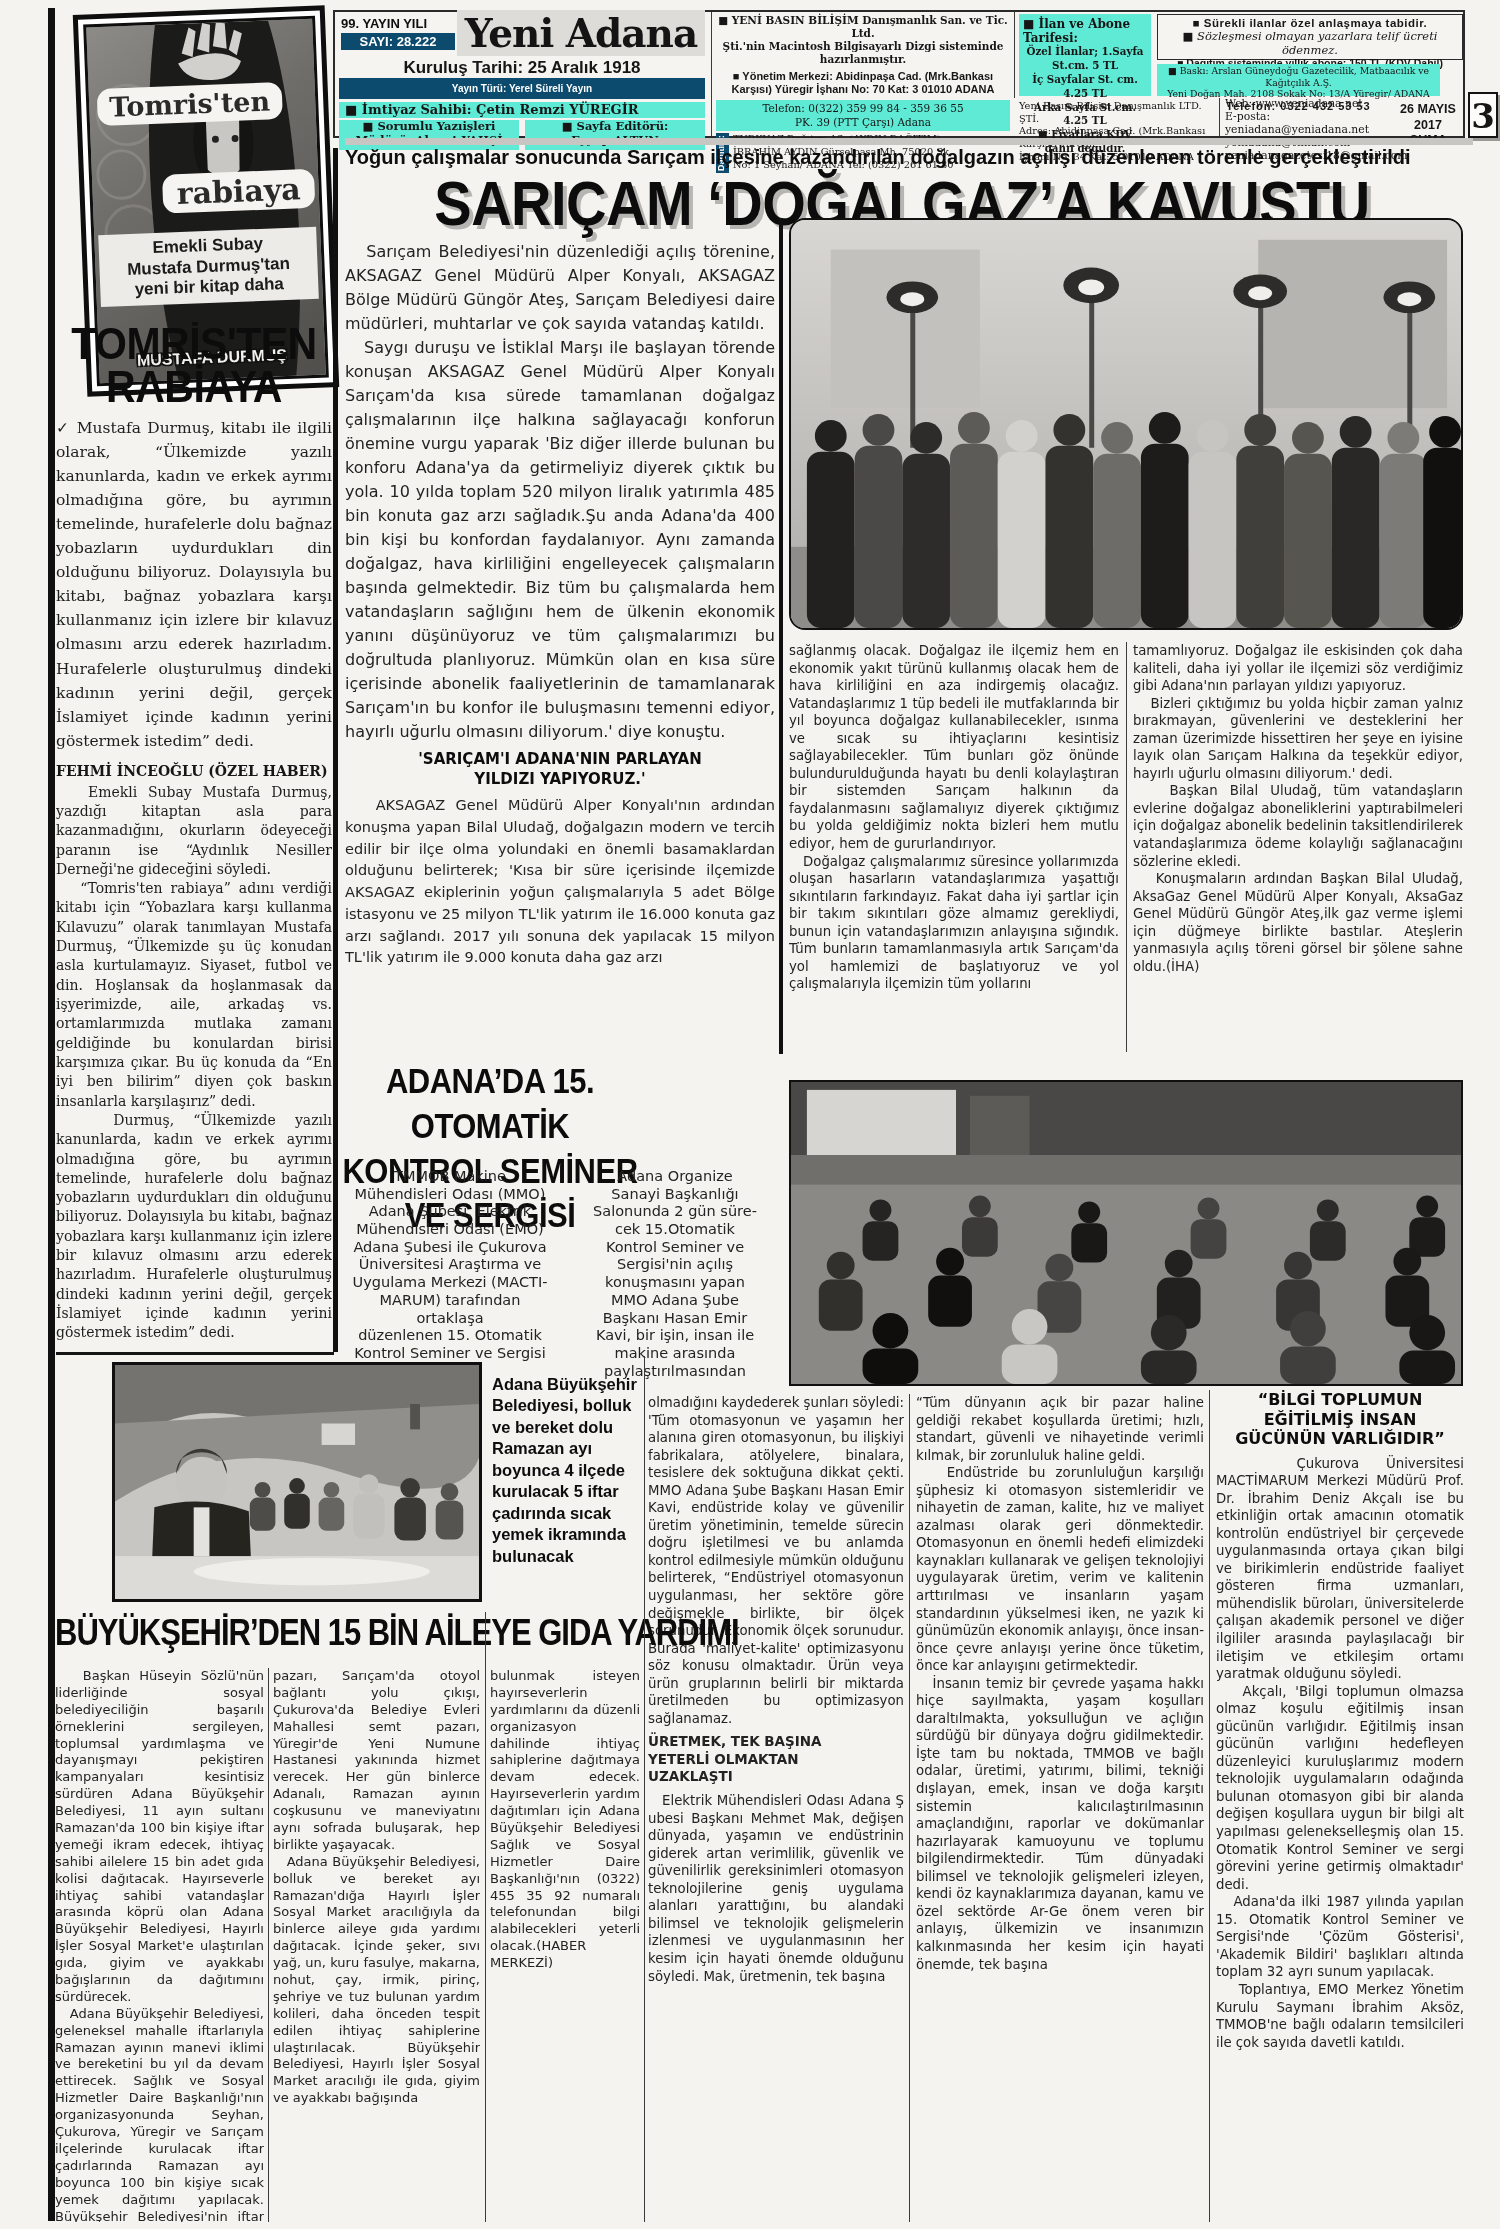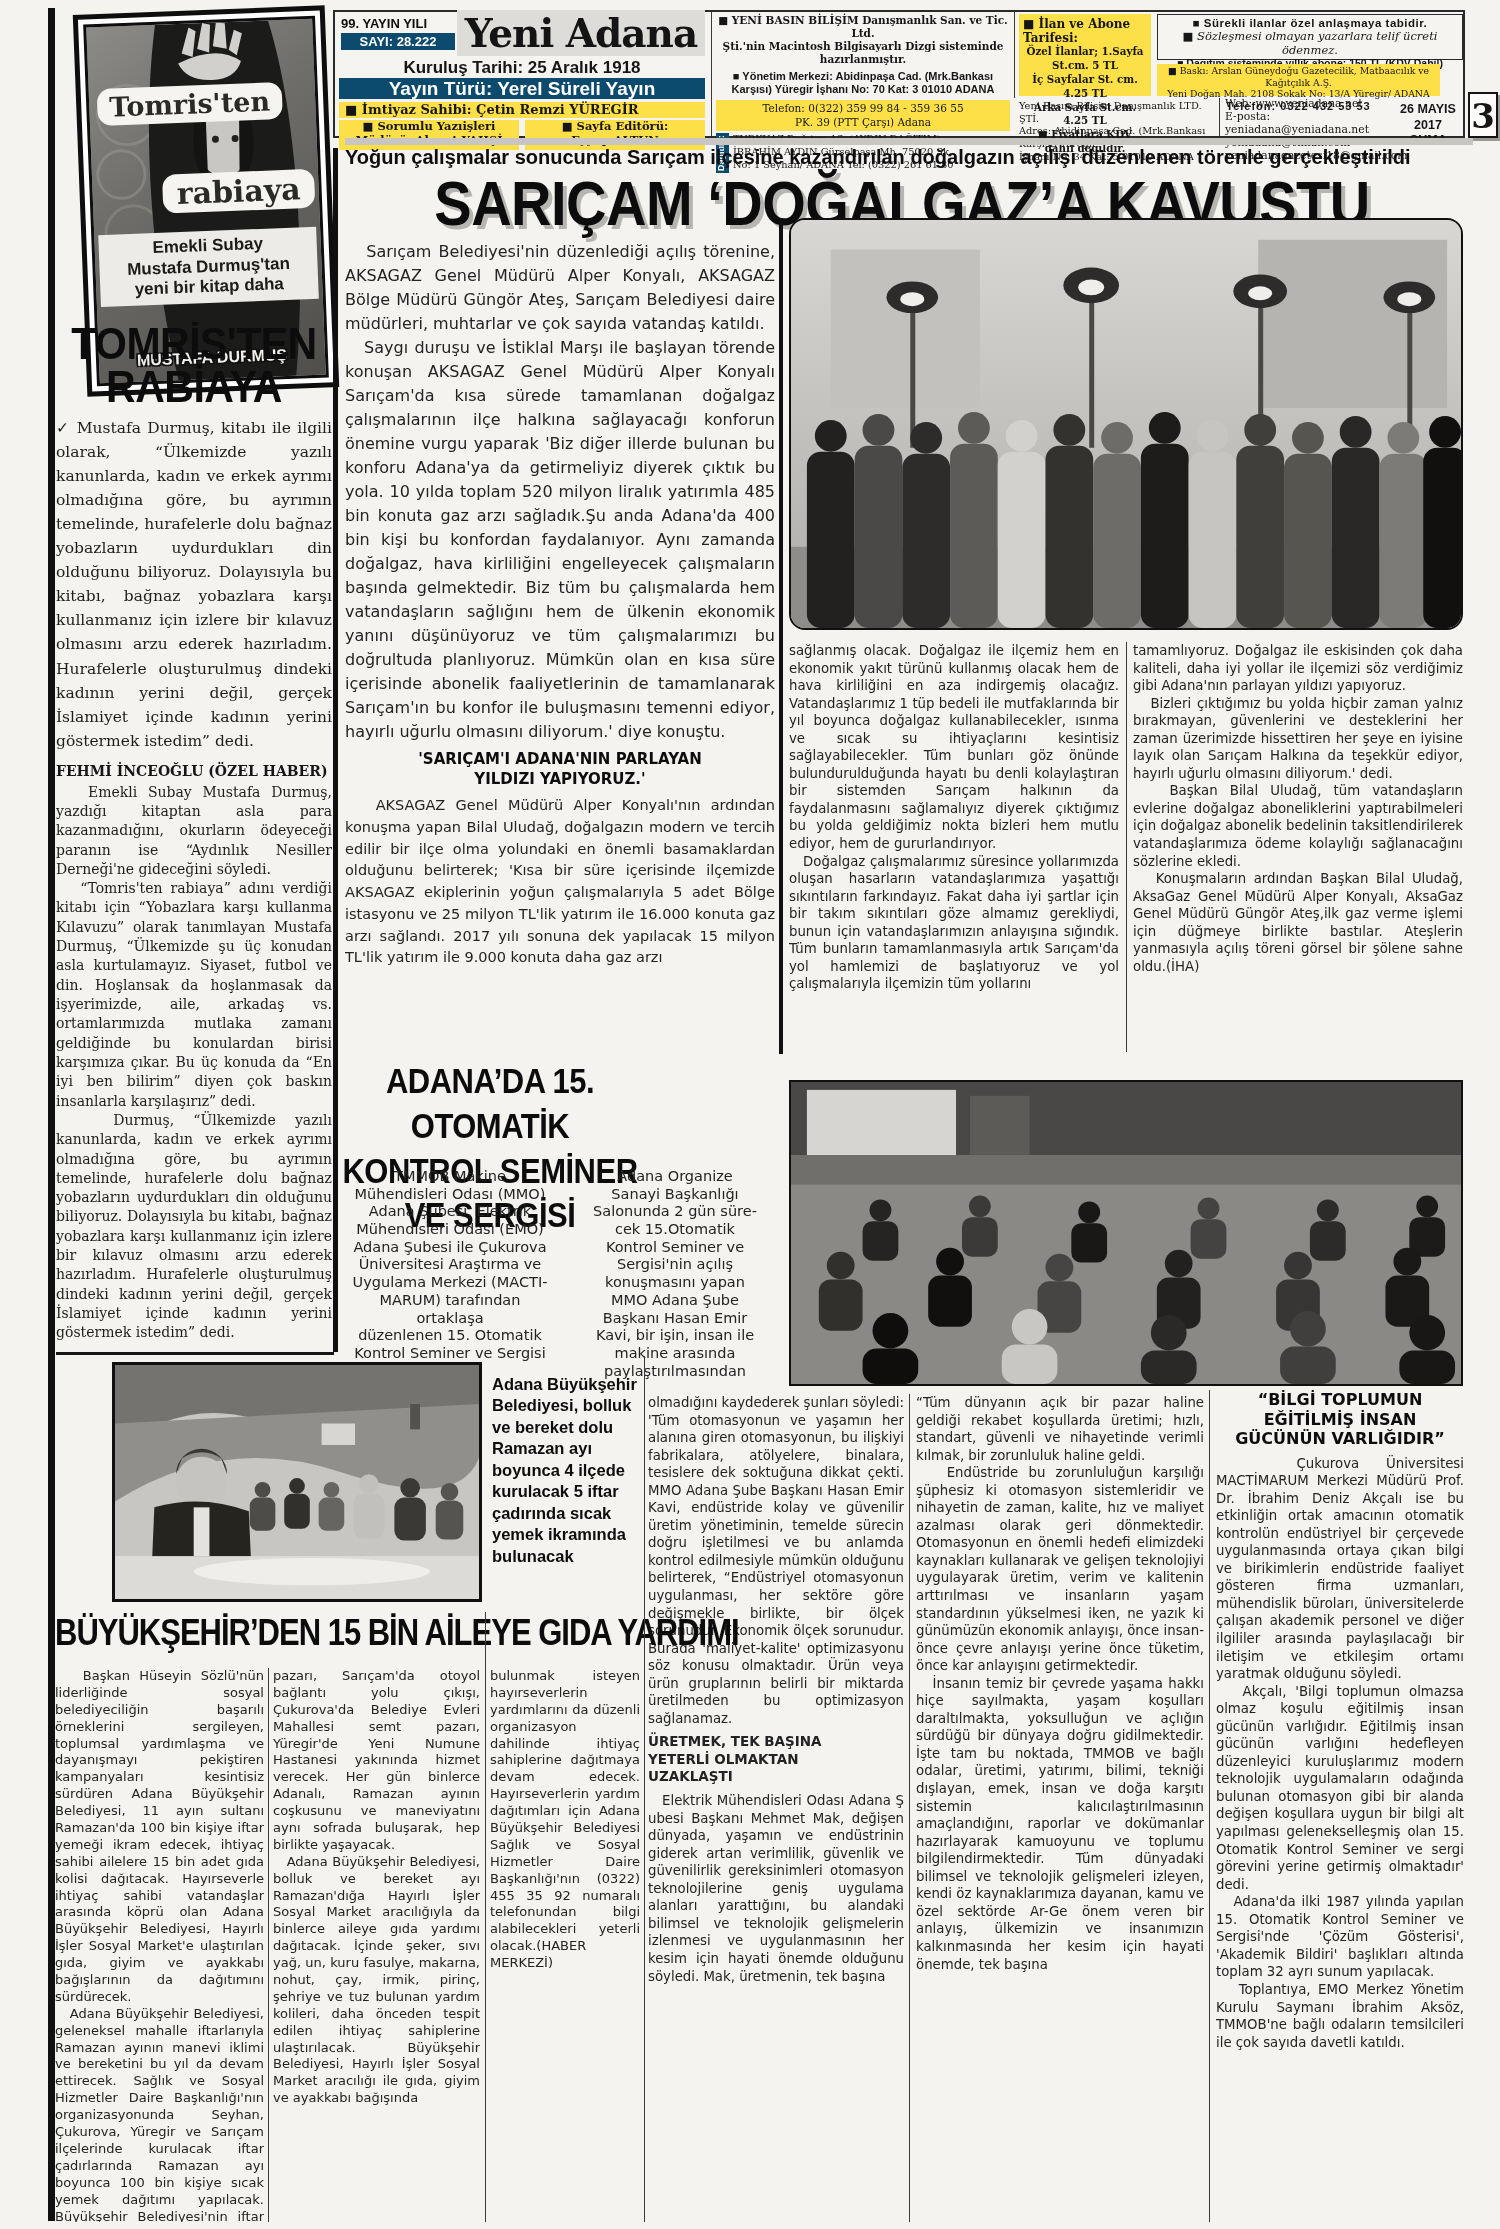--- a/index.html
+++ b/index.html
@@ -5,21 +5,21 @@
   * { margin:0; padding:0; box-sizing:border-box; }
   body { background:#888; font-family:"Liberation Sans", sans-serif; color:#161616; }
   .page { position:relative; width:1500px; height:2229px; background:#f5f3ef; overflow:hidden; margin:0 auto; }
   .abs { position:absolute; }
   .sans { font-family:"Liberation Sans", sans-serif; }
   .serif { font-family:"DejaVu Serif", serif; }
   .just { text-align:justify; }
   .pre { white-space:pre-line; }
   .ctr { text-align:center; }
   .blackbar { background:#0c4a6e; color:#fff; }
-  .graybox { background:#fde047; }
+  .graybox { background:#5eead4; }
   .rule-v { background:#101010; }
   .rule-v-thin { background:#3a3a3a; }
   .bodytxt { font-family:"DejaVu Sans","Liberation Sans",sans-serif; color:#232323; }
   .headline-black { font-weight:900; color:#0c0c0c; letter-spacing:-0.5px; }
   .photo { border:2px solid #101010; overflow:hidden; background:#b9b7b3; }
   .hdr-frame { border:2px solid #2a2a2a; background:#f6f4f1; }
   .shadowband { background:#c8c6c2; }
 </style>
 </head>
 <body>
@@ -54,21 +54,21 @@
 
   <div class="abs hdr-frame" style="left:333px;top:10px;width:1132px;height:128px;">
 
     <div class="abs" style="left:4px;top:2px;width:368px;height:122px;">
       <div class="abs" style="left:2px;top:2px;width:114px;height:42px;">
         <div class="sans" style="font-size:13px;font-weight:bold;color:#0d0d0d;">99. YAYIN YILI</div>
         <div class="sans blackbar ctr" style="margin-top:2px;font-size:13px;font-weight:bold;padding:1px 2px;">SAYI: 28.222</div>
       </div>
       <div class="abs serif" style="left:118px;top:-4px;width:248px;height:46px;background:#dedcd8;font-size:39px;font-weight:bold;letter-spacing:-1px;color:#141414;text-align:center;">Yeni Adana</div>
       <div class="abs sans ctr" style="left:0;top:44px;width:366px;font-size:17px;font-weight:bold;">Kuruluş Tarihi: 25 Aralık 1918</div>
-      <div class="abs sans blackbar ctr" style="left:0;top:64px;width:366px;height:21px;font-size:19px;font-weight:bold;line-height:21px;">Yayın Türü: Yerel Süreli Yayın</div>
+      <div class="abs sans blackbar ctr" style="left:0;top:64px;width:366px;height:21px;font-size:10px;font-weight:bold;line-height:21px;">Yayın Türü: Yerel Süreli Yayın</div>
       <div class="abs serif graybox" style="left:0;top:88px;width:366px;height:16px;font-size:13px;font-weight:bold;line-height:16px;padding-left:6px;">■ İmtiyaz Sahibi: Çetin Remzi YÜREGİR</div>
       <div class="abs serif graybox ctr pre" style="left:0;top:106px;width:180px;height:30px;font-size:11.5px;font-weight:bold;line-height:1.2;">■ Sorumlu Yazıişleri
 Müdürü: Ahmet YAHŞİ</div>
       <div class="abs serif graybox ctr pre" style="left:186px;top:106px;width:180px;height:30px;font-size:11.5px;font-weight:bold;line-height:1.2;">■ Sayfa Editörü:
 Eyyup ALTUN</div>
     </div>
     <div class="abs rule-v-thin" style="left:376px;top:0;width:1px;height:124px;"></div>
 
     <div class="abs" style="left:381px;top:2px;width:294px;height:122px;">
       <div class="serif pre ctr" style="font-size:10.5px;line-height:1.25;font-weight:bold;">■ YENİ BASIN BİLİŞİM Danışmanlık San. ve Tic. Ltd.

